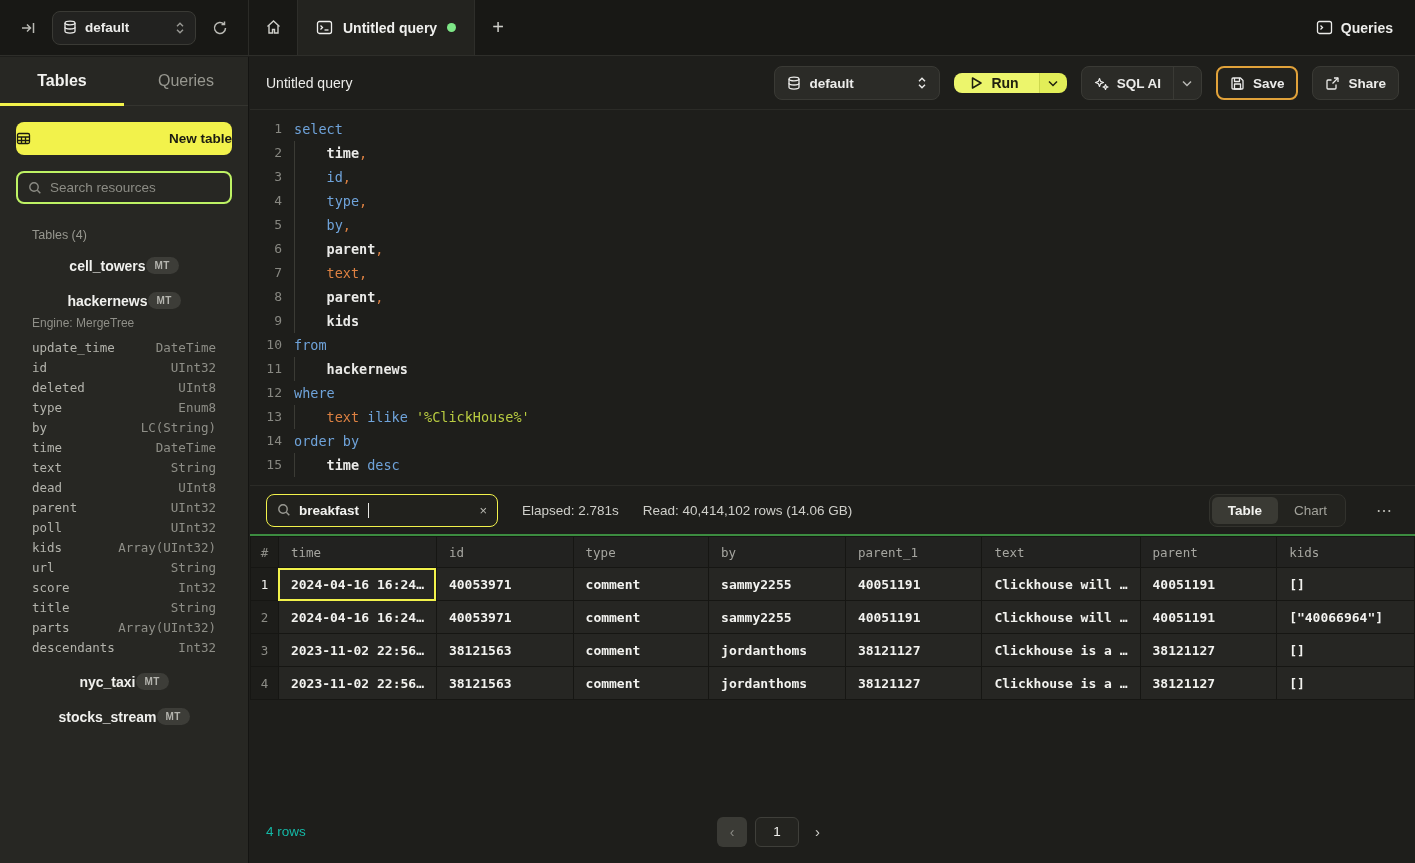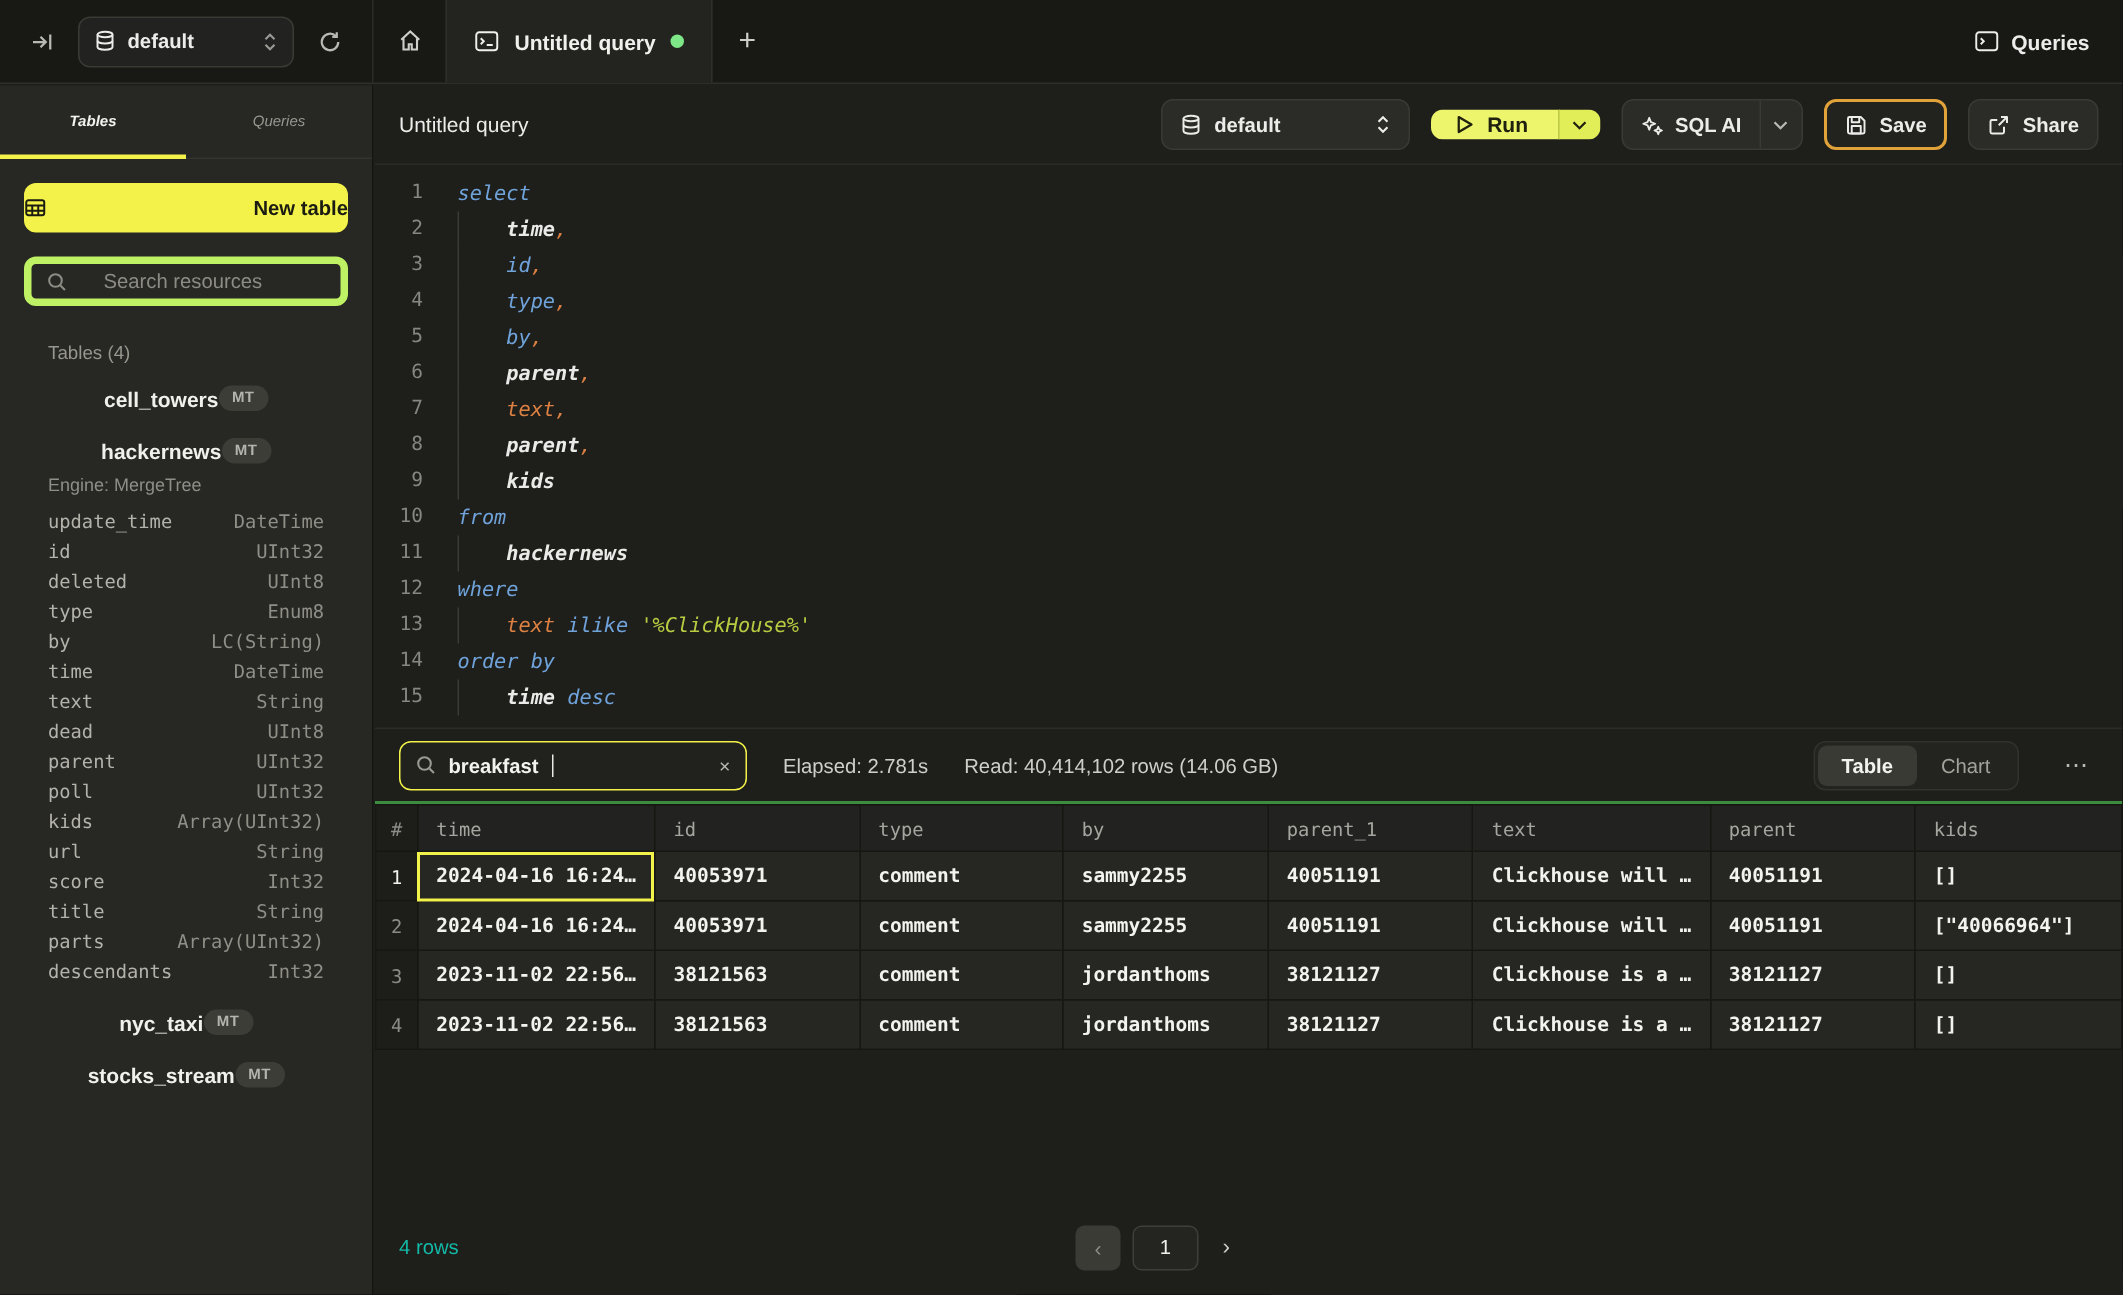--- a/index.html
+++ b/index.html
@@ -18,26 +18,26 @@
   .home-btn { width:48px; display:flex; align-items:center; justify-content:center; color:#cfcfca; background:none; border:none; cursor:pointer; }
   .query-tab { display:flex; align-items:center; gap:10px; padding:0 18px; background:#23231f; border-right:1px solid #2e2e2a; border-left:1px solid #2e2e2a; font-size:14px; font-weight:600; color:#f0f0ee; cursor:pointer; }
   .tab-dot { width:9px; height:9px; border-radius:50%; }
   .plus-btn { width:46px; background:none; border:none; color:#cfcfca; font-size:20px; cursor:pointer; }
   .topbar-right { display:flex; align-items:center; padding:0 22px; }
   .queries-link { display:flex; align-items:center; gap:8px; background:none; border:none; color:#ececea; font-size:14px; font-weight:600; cursor:pointer; }
 
   
   .sidebar { position:absolute; left:0; top:57px; width:249px; height:806px; background:#272723; border-right:1px solid #141412; display:flex; flex-direction:column; }
   .side-tabs { display:flex; height:49px; border-bottom:1px solid #34342f; flex:none; }
-  .side-tab { flex:1; background:none; border:none; font-size:10px; color:#97978f; cursor:pointer; position:relative; font-family:inherit;font-style:italic; }
+  .side-tab { flex:1; background:none; border:none; font-size:16px; color:#97978f; cursor:pointer; position:relative; font-family:inherit; }
   .side-tab.active { color:#f2f2ef; font-weight:600; }
   .side-tab.active::after { content:""; position:absolute; left:0; right:0; bottom:-1px; height:3px; background:var(--yellow); }
   .side-body { padding:16px; overflow:hidden; flex:1; }
   .new-table-btn { width:100%; height:33px; background:var(--yellow); color:#1b1b12; border:none; border-radius:8px; font-size:13.5px; font-weight:600; display:flex; align-items:center; justify-content:space-between; gap:8px; cursor:pointer; font-family:inherit; }
-  .search-box { margin-top:16px; height:33px; border:5px solid #bef264; border-radius:8px; display:flex; align-items:center; gap:24px; padding:0 10px; color:#8c8c85; }
+  .search-box { margin-top:16px; height:33px; border:2px solid #bef264; border-radius:8px; display:flex; align-items:center; gap:8px; padding:0 10px; color:#8c8c85; }
   .search-box input { background:transparent; border:none; outline:none; color:#e6e6e2; font-size:13.5px; width:100%; font-family:inherit; }
   .search-box input::placeholder { color:#8c8c85; }
   .section-label { margin:24px 0 6px 16px; font-size:12.5px; color:#97978f; }
   .tables-list { padding:0 16px 0 16px; }
   .table-item { display:flex; align-items:center; justify-content:center; padding:9px 0; cursor:pointer; }
   .table-item .tname { font-size:14px; font-weight:600; color:#f0f0ed; }
   .mt-badge { background:#3d3d38; color:#b4b4ae; font-size:10px; font-weight:700; border-radius:10px; padding:3px 9px; letter-spacing:.3px; }
   .engine-line { font-size:12px; color:#8f8f88; margin:-2px 0 8px 0; }
   .col-list { margin:2px 0 6px 0; }
   .col-row { display:flex; justify-content:space-between; font-family:"DejaVu Sans Mono", monospace; font-size:12.5px; line-height:20px; color:#b3b3ac; }
@@ -52,21 +52,21 @@
   .run-group { display:flex; height:20px; border-radius:8px; overflow:hidden; cursor:pointer; }
   .run-main { display:flex; align-items:center; gap:8px; background:var(--run-yellow); color:#20200f; border:none; font-size:14px; font-weight:600; padding:0 20px 0 16px; cursor:pointer; font-family:inherit; }
   .run-chev { width:28px; background:var(--run-chev-yellow); border:none; border-left:1px solid #cdd84e; color:#20200f; display:flex; align-items:center; justify-content:center; cursor:pointer; }
   .split-chev { width:28px; display:flex; align-items:center; justify-content:center; border-left:1px solid #3a3a35; color:#b9b9b4; margin:0 -12px 0 4px; align-self:stretch; }
   .save-btn { background:#22221e; border:2px solid var(--save-border); }
 
   
   .editor { padding:7px 0 0 0; height:375px; cursor:text; }
   .ed-line { display:flex; height:24px; line-height:24px; font-family:"DejaVu Sans Mono", monospace; font-size:13.5px; }
   .ed-gutter { width:32px; text-align:right; color:#878781; flex:none; font-size:13px; }
-  .ed-code { margin-left:23px; white-space:pre; position:relative; padding-left:0;font-style:italic; }
+  .ed-code { margin-left:12px; white-space:pre; position:relative; padding-left:0; }
   .ed-code.indented::before { content:""; position:absolute; left:0; top:0; bottom:0; width:1px; background:#3b3b35; }
   .t-kw { color:#6fa3da; }
   .t-id { color:#eaeae8; font-weight:700; }
   .t-op { color:#dd8142; }
   .t-str { color:#b9cc41; }
 
   
   .results-bar { height:49px; border-top:1px solid #2b2b27; display:flex; align-items:center; padding:0 16px; gap:24px; }
   .filter-box { width:232px; height:33px; border:1.5px solid var(--yellow); border-radius:8px; background:#21211d; display:flex; align-items:center; gap:8px; padding:0 10px; color:#9a9a93; }
   .filter-box .fval { color:#f2f2ef; font-size:13.5px; font-weight:600; }

